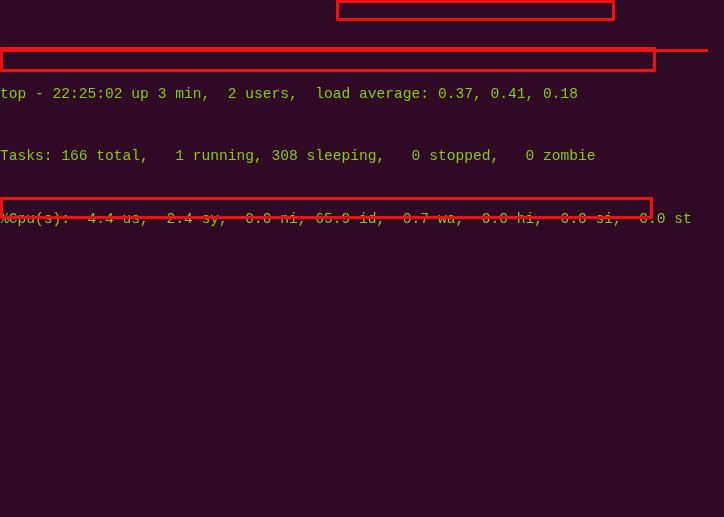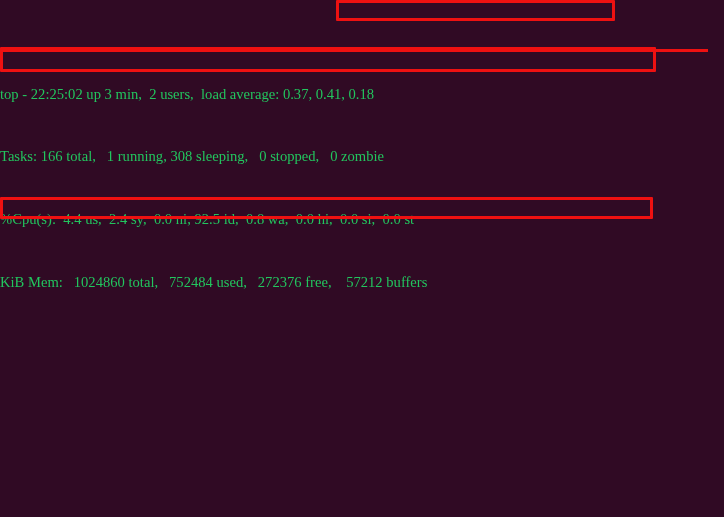--- a/index.html
+++ b/index.html
@@ -6,24 +6,24 @@
     margin: 0;
     padding: 0;
     background: #300a24;
   }
   #screen {
     position: relative;
     width: 708px;
     height: 517px;
     background: #300a24;
     overflow: hidden;
-    font-family: Liberation Serif, serif;
+    font-family: Liberation Mono, monospace;
     font-size: 14.6px;
     line-height: 20.9px;
-    color: #22c55e;
+    color: #84cc16;
     -webkit-font-smoothing: none;
   }
   .term {
     position: absolute;
     left: 0;
     top: 0;
     width: 724px;
     white-space: pre;
   }
   .line {
@@ -49,22 +49,21 @@
 </head>
 <body>
 
 <div id="screen">
 
   <div class="term">
 
     
     <div class="line"><span>top - 22:25:02 up 3 min,  2 users,  load average: 0.37, 0.41, 0.18</span></div>
     <div class="line"><span>Tasks: 166 total,   1 running, 308 sleeping,   0 stopped,   0 zombie</span></div>
-    <div class="line"><span>%Cpu(s):  4.4 us,  2.4 sy,  0.0 ni, 92.5 id,  0.8 wa,  0.0 hi,  0.0 si,  0.0 st</span></div>
-    <div class="line"><span>KiB Mem:   1024860 total,   752484 used,   272376 free,    57212 buffers</span></div>
+    <div class="line"><span>%Cpu(s):  4.4 us,  2.4 sy,  0.0 ni, 65.9 id,  0.7 wa,  0.0 hi,  0.0 si,  0.0 st</span></div>
 
     
     <div class="line">&nbsp;</div>
 
     
     
 
     
     
 

